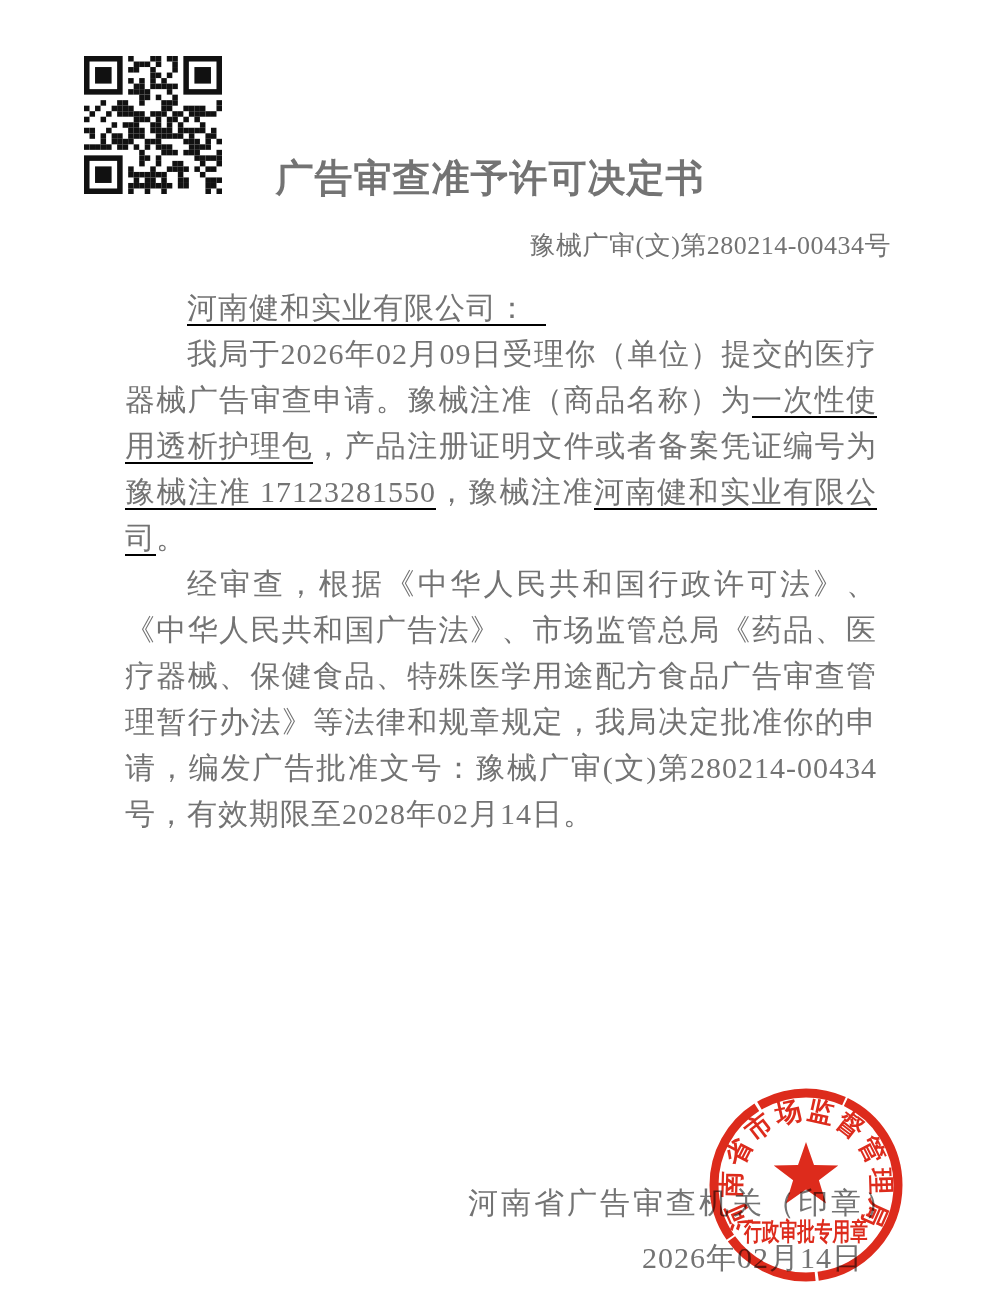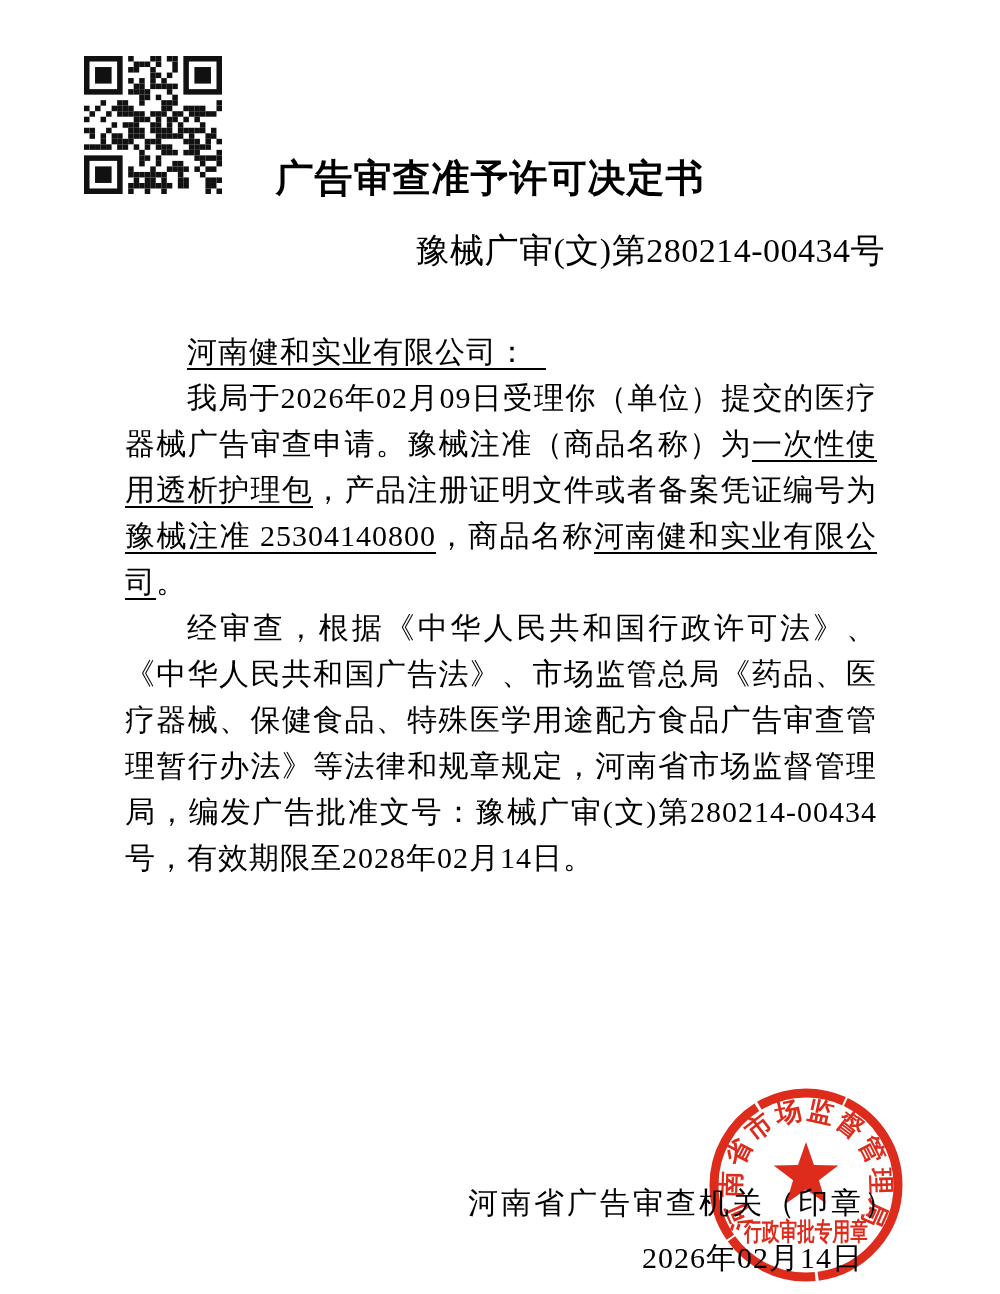--- a/index.html
+++ b/index.html
@@ -5,21 +5,21 @@
   * { margin: 0; padding: 0; box-sizing: border-box; }
   html, body { background: #888; }
   .page {
     position: relative;
     width: 1000px;
     height: 1294px;
     margin: 0 auto;
     background: #ffffff;
     overflow: hidden;
     font-family: "Liberation Serif", "DejaVu Serif", serif;
-    color: #000000;
+    color: #737373;
   }
   .qr {
     position: absolute;
     left: 82px;
     top: 56px;
     width: 142px;
     height: 138px;
   }
   .qr svg { width: 100%; height: 100%; fill: #111; }
   .doc-title {
@@ -29,37 +29,37 @@
     width: 980px;
     text-align: center;
     font-size: 38px;
     font-weight: bold;
     letter-spacing: 1px;
     line-height: 1.1;
   }
   .doc-number {
     position: absolute;
     top: 228px;
-    right: 115px;
-    font-size: 34px;
+    right: 109px;
+    font-size: 26px;
     letter-spacing: 0.5px;
   }
   .body-text {
     position: absolute;
     left: 125px;
     top: 285px;
     width: 752px;
     font-size: 30px;
     line-height: 46px;
     letter-spacing: 1px;
     text-align: justify;
     word-break: break-all;
   }
   .body-text p { text-indent: 62px; }
-  .salutation-line { text-indent: 0; margin-top: 44px; }
+  .salutation-line { text-indent: 0; }
   .u {
     border-bottom: 2px solid #000;
   }
   .salutation-line .u {
     padding-right: 18px;
   }
   .signature-line {
     position: absolute;
     top: 1183px;
     right: 103px;
@@ -335,23 +335,23 @@
       </svg>
   </div>
 
   <div class="doc-title">广告审查准予许可决定书</div>
 
   <div class="doc-number">豫械广审(文)第280214-00434号</div>
 
   <div class="body-text">
     <p class="salutation-line"><span class="u">河南健和实业有限公司：</span></p>
 
-    <p><span>我局于2026年02月09日受理你（单位）提交的医疗器械广告审查申请。豫械注准（商品名称）为</span><span class="u">一次性使用透析护理包</span><span>，产品注册证明文件或者备案凭证编号为</span><span class="u">豫械注准 25304140800</span><span>，商品名称</span><span class="u">河南健和实业有限公司</span><span>。</span></p>
-
-    <p><span>经审查，根据《中华人民共和国行政许可法》、《中华人民共和国广告法》、市场监管总局《药品、医疗器械、保健食品、特殊医学用途配方食品广告审查管理暂行办法》等法律和规章规定，河南省市场监督管理局，编发广告批准文号：豫械广审(文)第280214-00434号，有效期限至2028年02月14日。</span></p>
+    <p><span>我局于2026年02月09日受理你（单位）提交的医疗器械广告审查申请。豫械注准（商品名称）为</span><span class="u">一次性使用透析护理包</span><span>，产品注册证明文件或者备案凭证编号为</span><span class="u">豫械注准 17123281550</span><span>，豫械注准</span><span class="u">河南健和实业有限公司</span><span>。</span></p>
+
+    <p><span>经审查，根据《中华人民共和国行政许可法》、《中华人民共和国广告法》、市场监管总局《药品、医疗器械、保健食品、特殊医学用途配方食品广告审查管理暂行办法》等法律和规章规定，我局决定批准你的申请，编发广告批准文号：豫械广审(文)第280214-00434号，有效期限至2028年02月14日。</span></p>
 
   </div>
 
   <div class="signature-line">河南省广告审查机关（印章）</div>
   <div class="date-line">2026年02月14日</div>
 
   <svg class="stamp" viewBox="0 0 240 240">
     <circle class="ring" cx="120" cy="120" r="92"></circle>
     <polygon class="star" points="120,77 128,100 152.3,100.5 132.9,115.2 140,138.5 120,124.6 100,138.5 107.1,115.2 87.7,100.5 112,100"></polygon>
     <defs>

